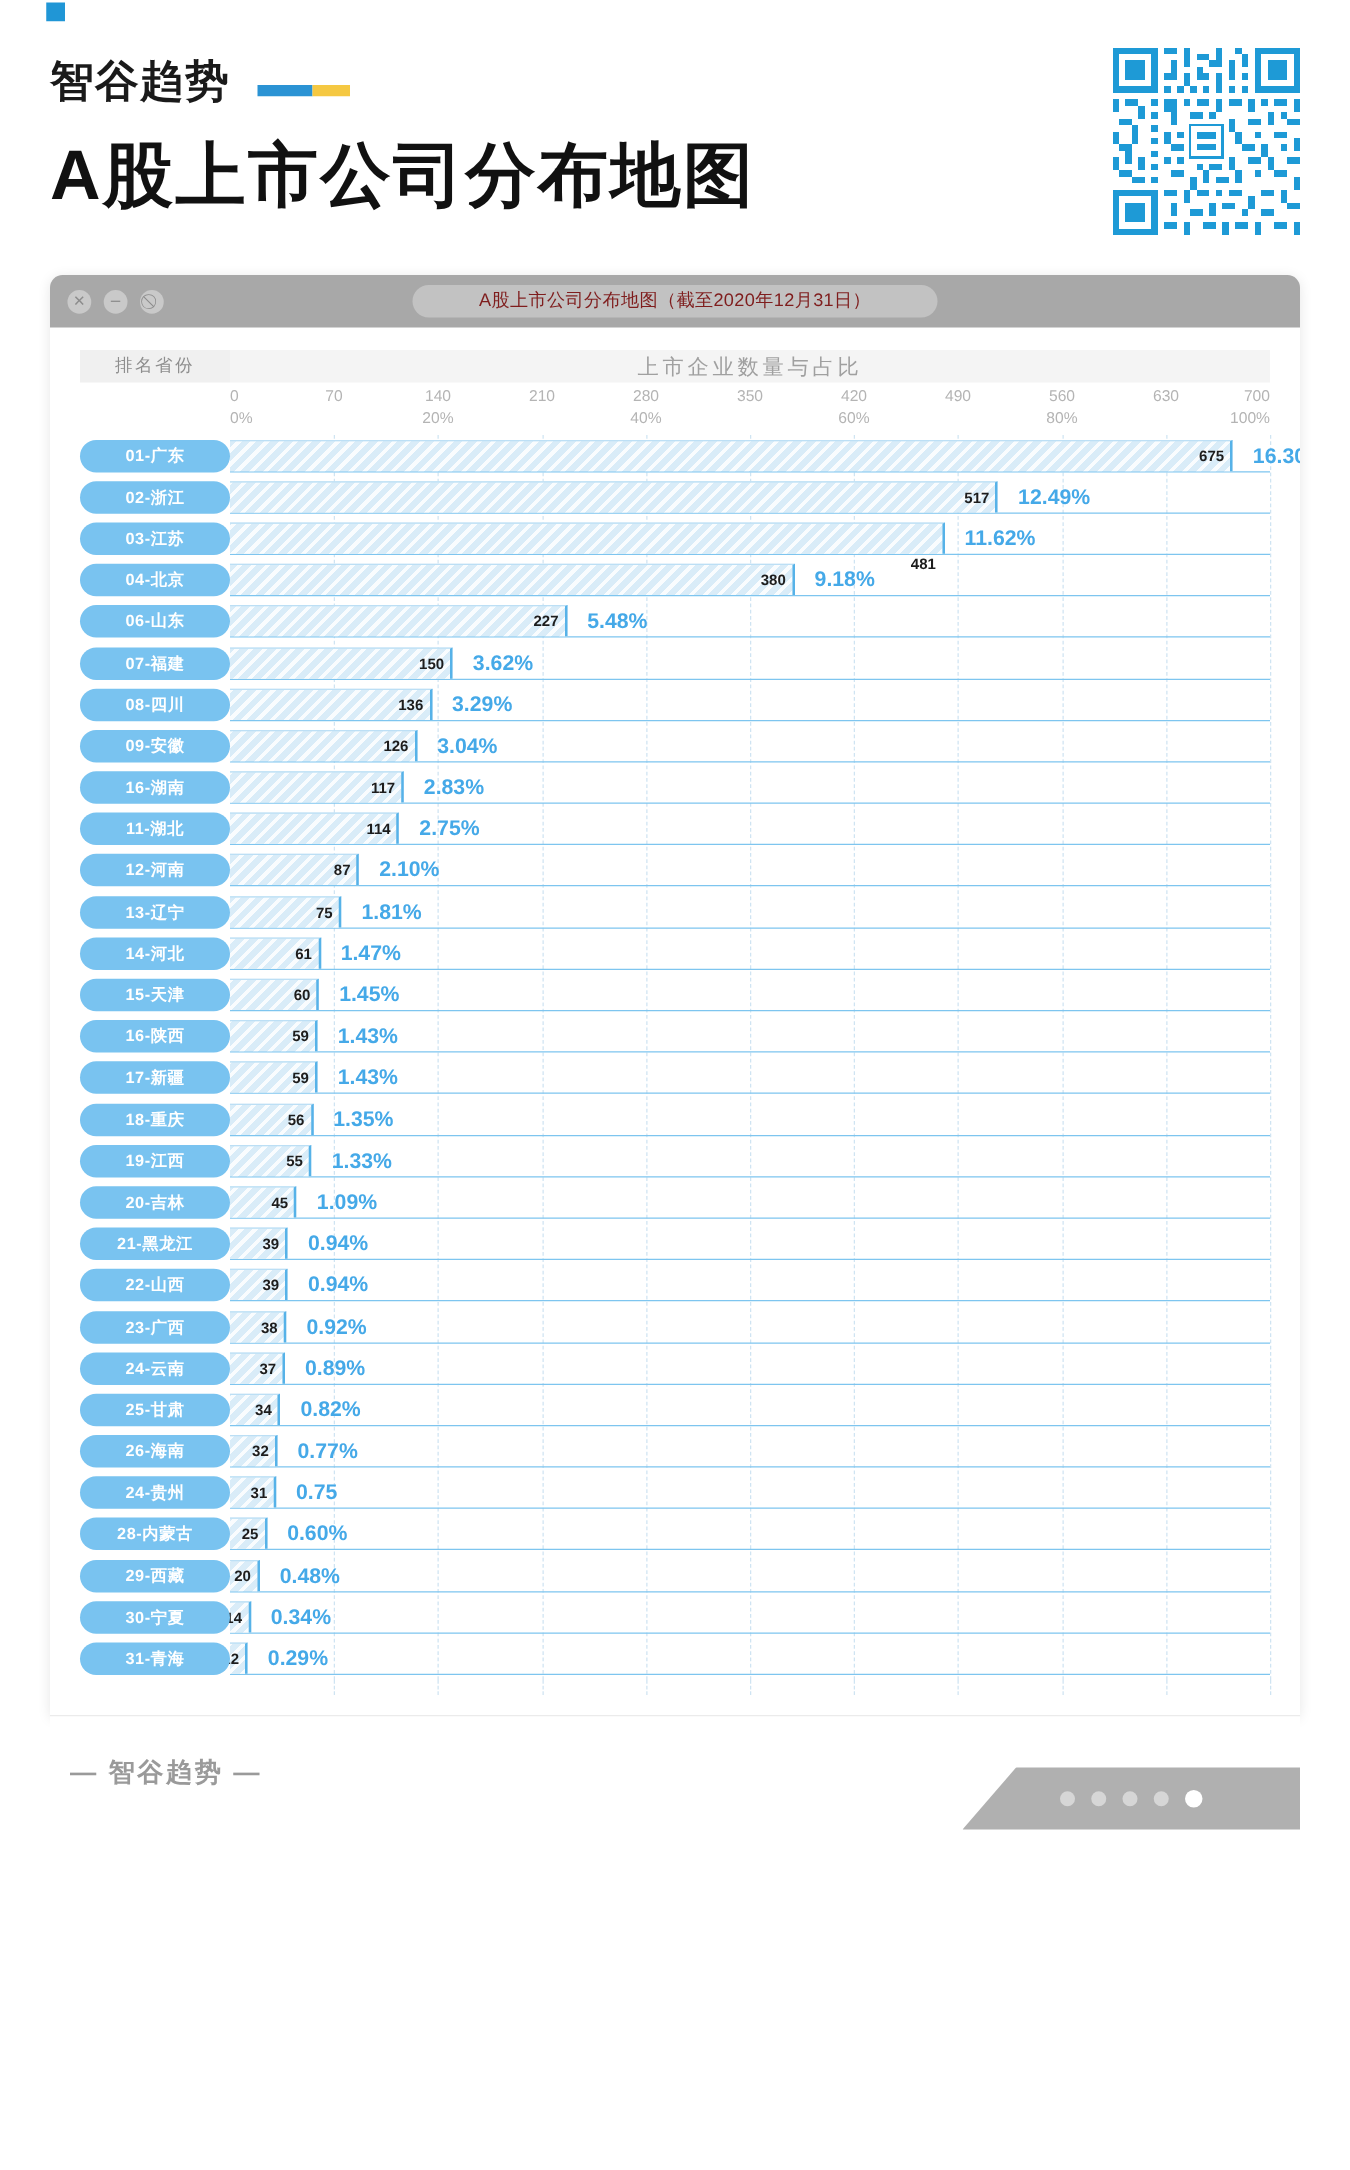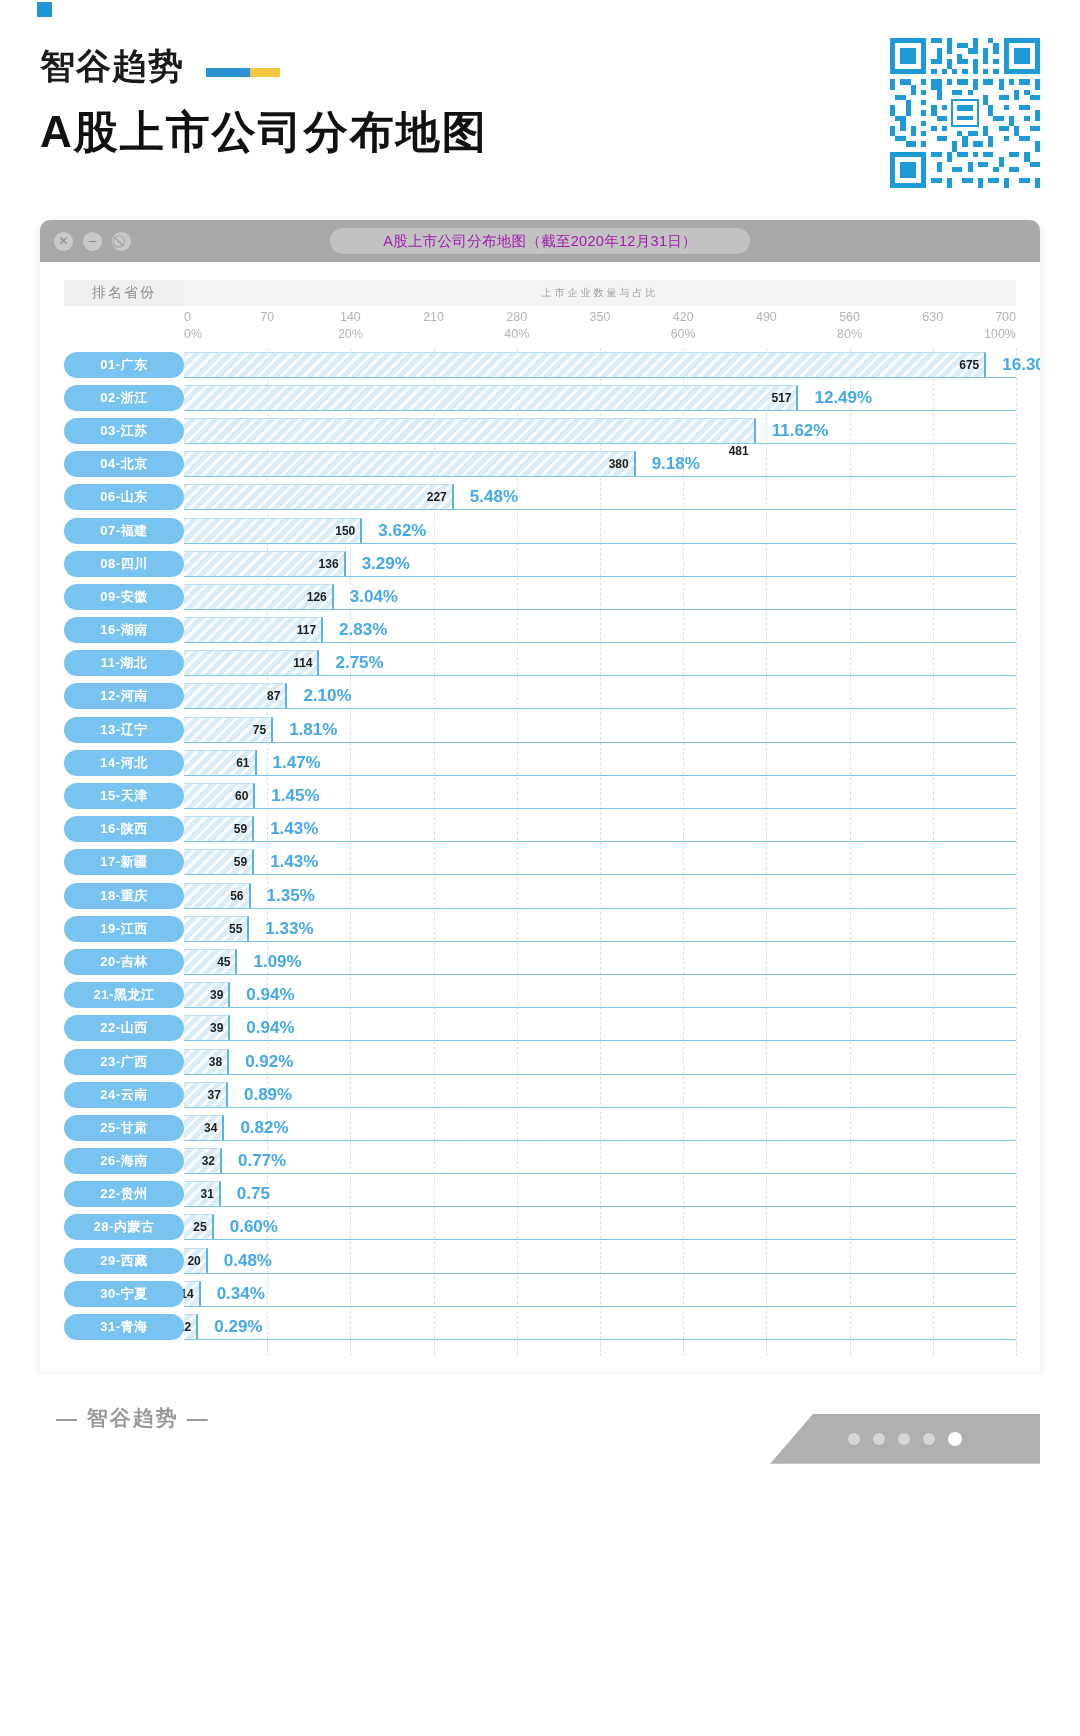--- a/index.html
+++ b/index.html
@@ -24,21 +24,21 @@
   }
   .brand-dot {
     position: absolute; left: 37px; top: 2px;
     width: 15px; height: 15px; background: #2096d6;
   }
   .brand-underline { display: flex; margin-bottom: 6px; }
   .brand-underline .seg1 { width: 44px; height: 9px; background: #2b93d4; }
   .brand-underline .seg2 { width: 30px; height: 9px; background: #f5c842; }
   .page-title {
     margin-top: 20px;
-    font-size: 44px; font-weight: bold; color: #111111;
+    font-size: 56px; font-weight: bold; color: #111111;
     letter-spacing: 2px;
   }
 
   
   .qr-wrap {
     position: absolute; right: 40px; top: 38px;
     width: 150px; height: 150px; background: #ffffff;
   }
   .qr-wrap svg { display: block; }
 
@@ -58,40 +58,40 @@
   .dots { display: flex; gap: 10px; }
   .dot {
     width: 19px; height: 19px; border-radius: 50%;
     background: #c9c9c9; color: #8c8c8c;
     font-size: 12px; line-height: 19px; text-align: center;
     font-family: "DejaVu Sans", sans-serif;
   }
   .titlebar-pill {
     position: absolute; left: 50%; transform: translateX(-50%);
     width: 420px; height: 26px; border-radius: 13px;
-    background: #c2c2c2; color: #a21caf;
+    background: #c2c2c2; color: #7f1d1d;
     font-size: 14.5px; line-height: 26px; text-align: center;
     letter-spacing: 0.3px;
   }
 
   .window-body { background: #ffffff; padding: 18px 24px 10px 24px; }
 
   
   .chart-head {
     display: flex; align-items: stretch; height: 26px;
   }
   .head-left {
     width: 120px; background: #f0f0f0;
     color: #8e8e8e; font-size: 14px;
     display: flex; align-items: center; justify-content: center;
     letter-spacing: 2px;
   }
   .head-right {
     flex: 1; background: #f4f4f4;
-    color: #a0a0a0; font-size: 10px;
+    color: #a0a0a0; font-size: 17px;
     display: flex; align-items: center; justify-content: center;
     letter-spacing: 3px;
   }
 
   
   .axis-area { display: flex; }
   .axis-spacer { width: 120px; }
   .axis { flex: 1; position: relative; height: 42px; }
   .axis-tick {
     position: absolute; top: 4px;
@@ -607,21 +607,21 @@
         </div>
         <div class="row">
           <div class="row-label">26-海南</div>
           <div class="track">
             <div class="bar" style="width: 4.57143%;"></div>
             <div class="bar-value" style="left: 4.57143%;">32</div>
             <div class="bar-pct" style="left: 4.57143%;">0.77%</div>
           </div>
         </div>
         <div class="row">
-          <div class="row-label">22-贵州</div>
+          <div class="row-label">24-贵州</div>
           <div class="track">
             <div class="bar" style="width: 4.42857%;"></div>
             <div class="bar-value" style="left: 4.42857%;">31</div>
             <div class="bar-pct" style="left: 4.42857%;">0.75</div>
           </div>
         </div>
         <div class="row">
           <div class="row-label">28-内蒙古</div>
           <div class="track">
             <div class="bar" style="width: 3.57143%;"></div>

